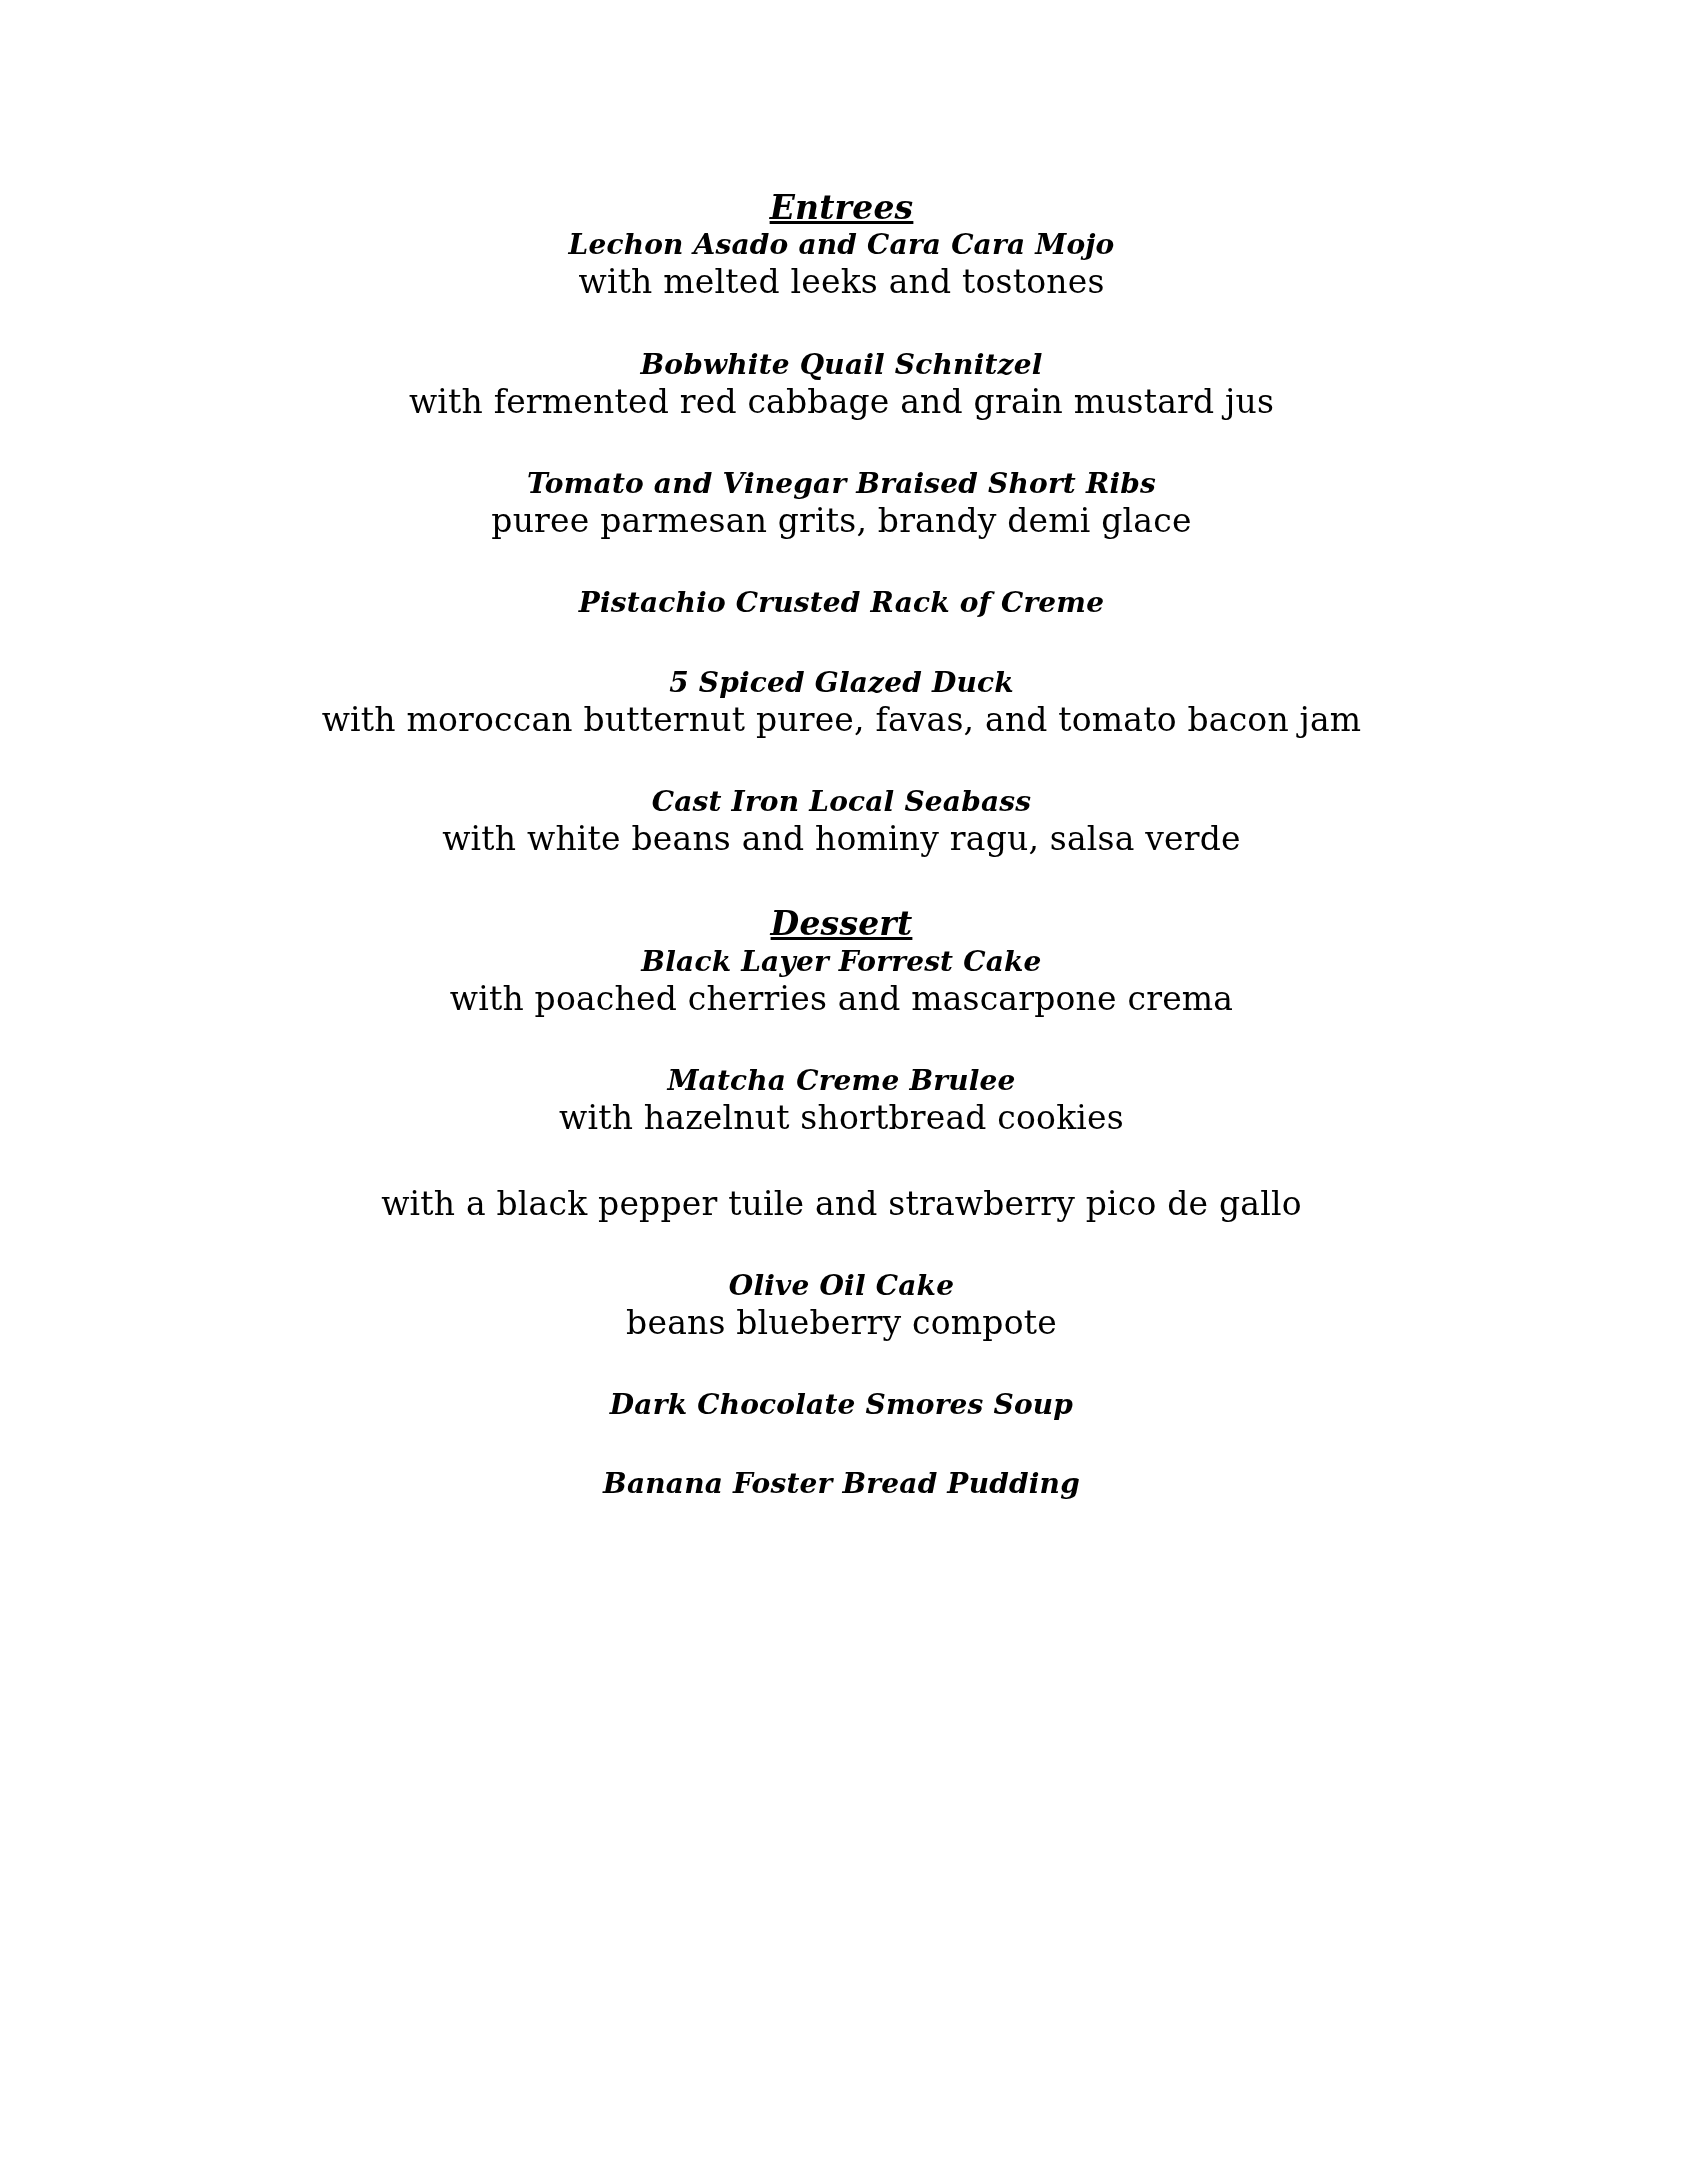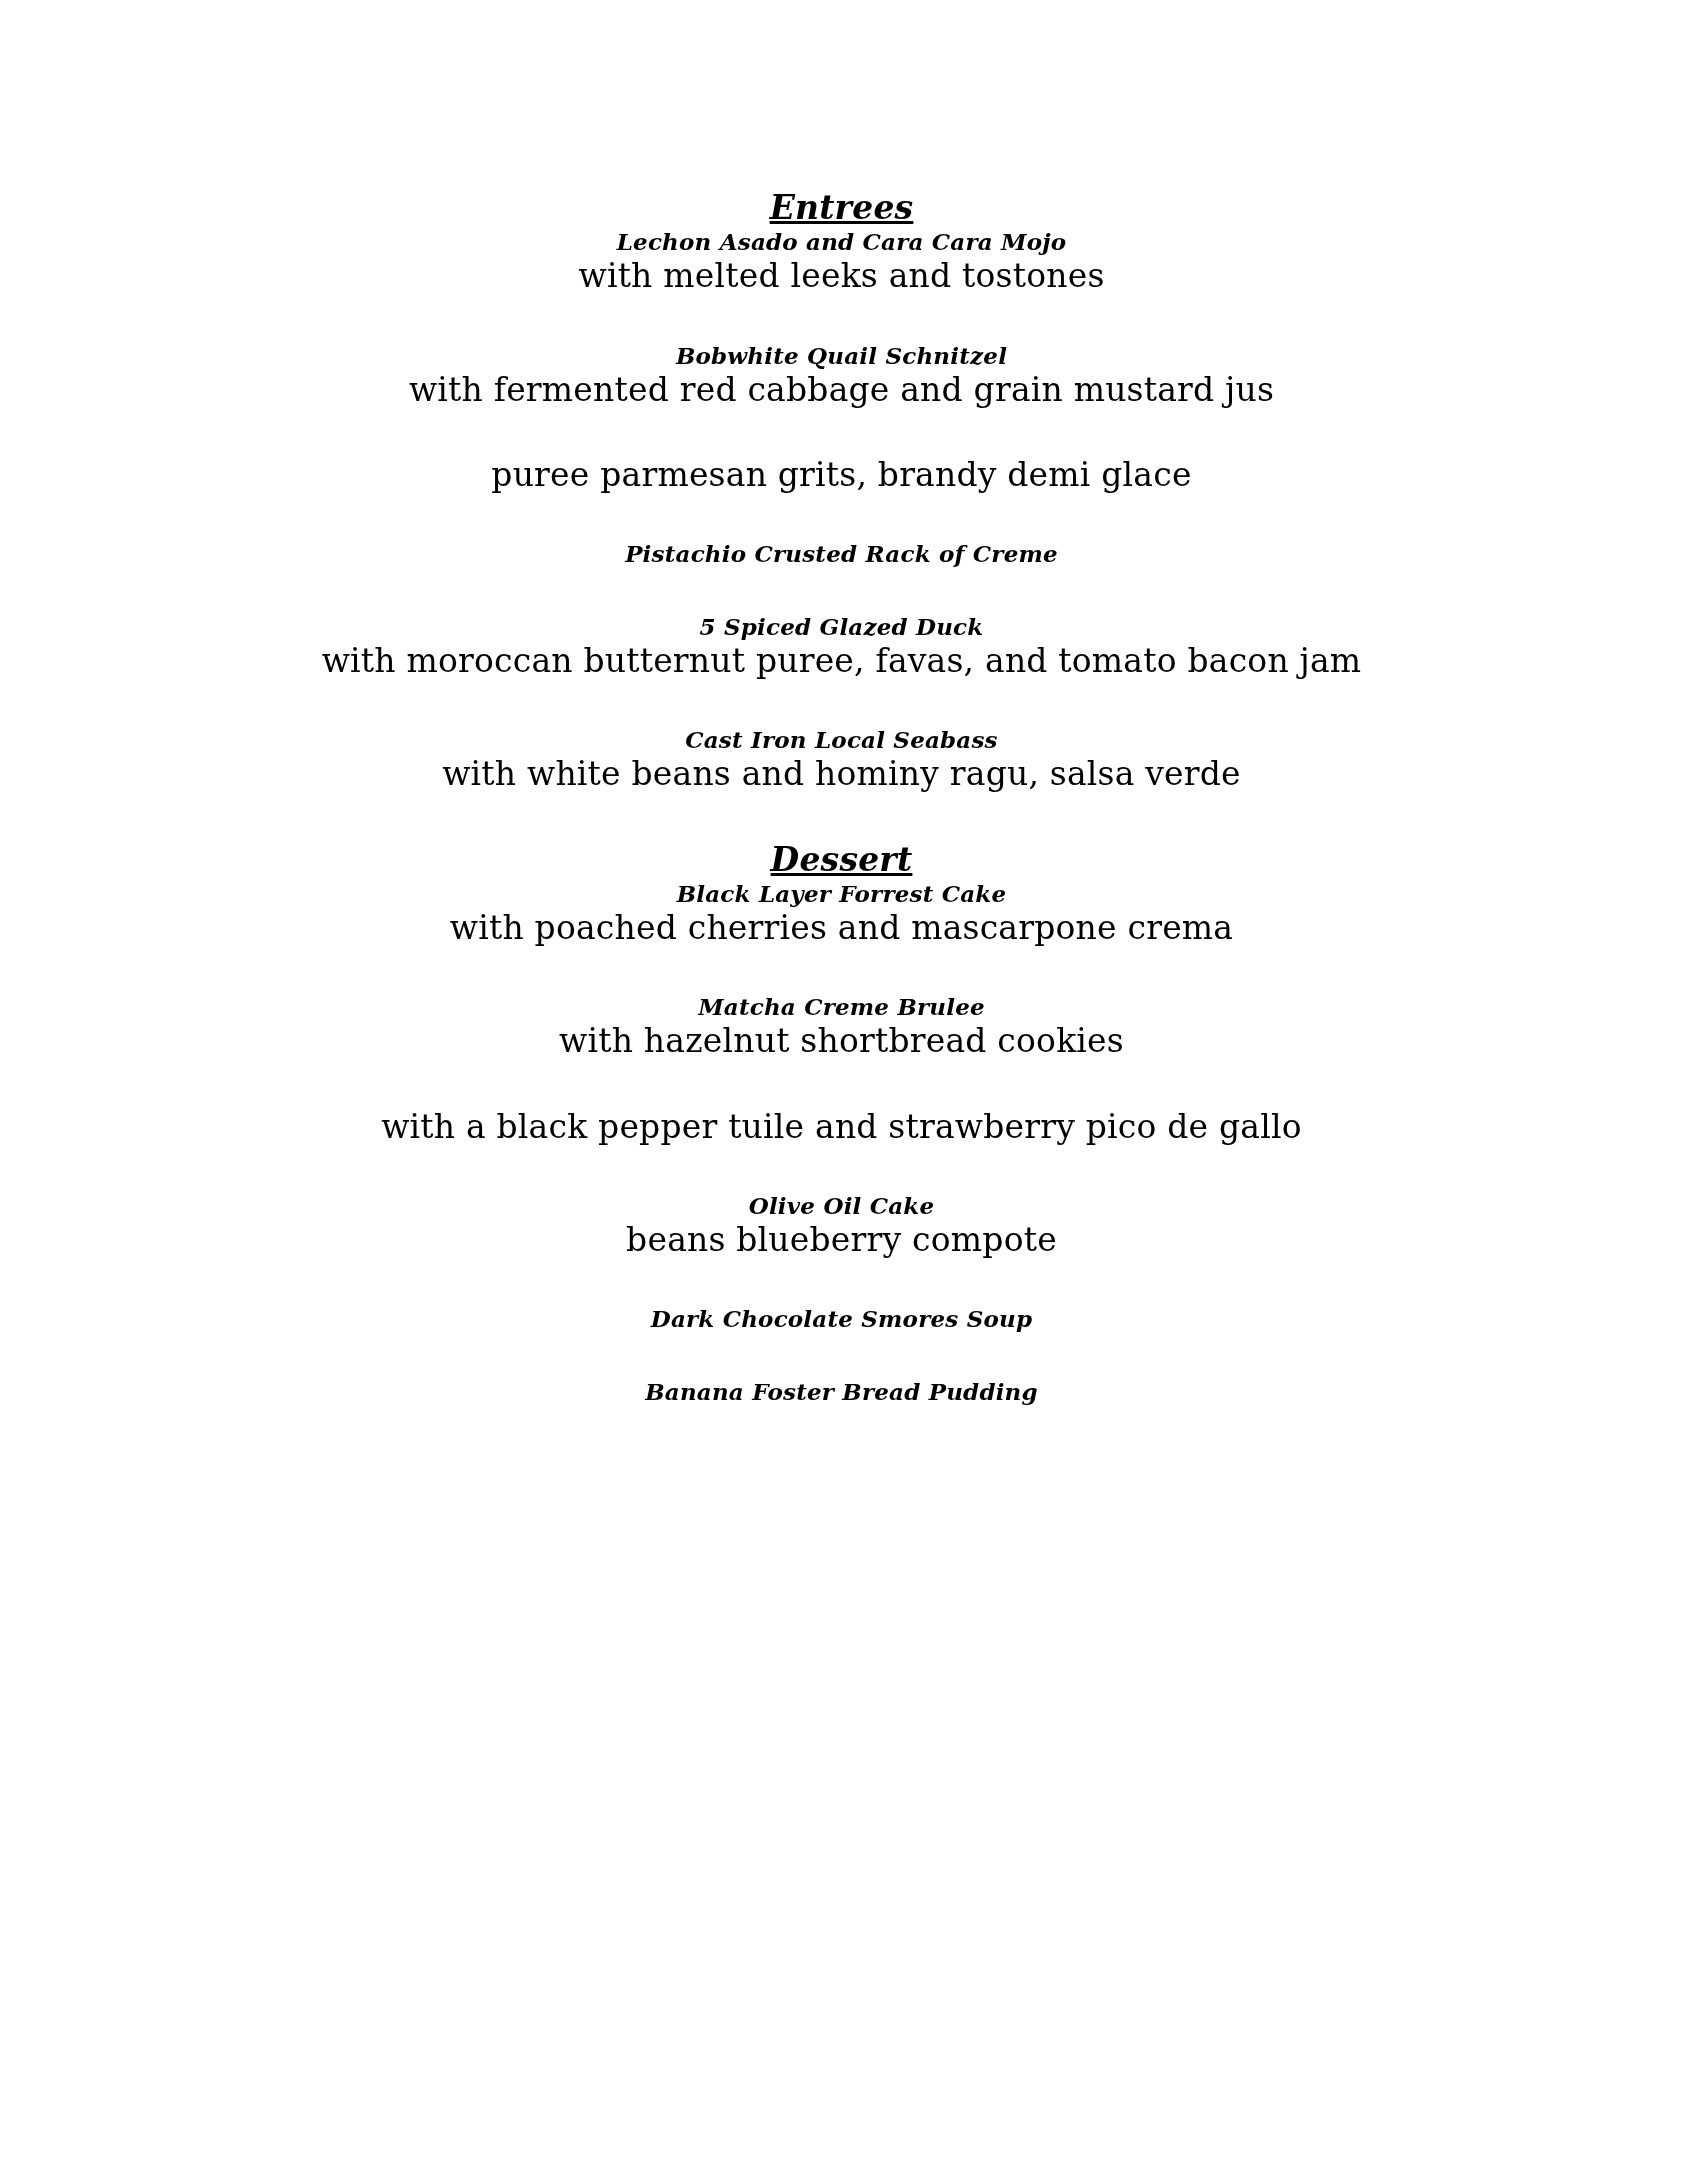--- a/index.html
+++ b/index.html
@@ -29,21 +29,21 @@
     font-style: italic;
     font-weight: bold;
     text-decoration: underline;
     font-size: 33px;
     line-height: 1.22;
     letter-spacing: 0.2px;
   }
   .dish {
     font-style: italic;
     font-weight: bold;
-    font-size: 23px;
+    font-size: 28px;
     line-height: 1.22;
     letter-spacing: 0.2px;
   }
   .desc {
     font-weight: normal;
     font-size: 33px;
     line-height: 1.22;
     letter-spacing: 0.2px;
   }
   .gap {
@@ -68,20 +68,21 @@
     </div>
     <div class="gap"></div>
 
     <div class="item">
       <div class="dish">Bobwhite Quail Schnitzel</div>
       <div class="desc">with fermented red cabbage and grain mustard jus</div>
     </div>
     <div class="gap"></div>
 
     <div class="item">
+      <div class="dish">Tomato and Vinegar Braised Short Ribs</div>
       <div class="desc">puree parmesan grits, brandy demi glace</div>
     </div>
     <div class="gap"></div>
 
     <div class="item">
       <div class="dish">Pistachio Crusted Rack of Creme</div>
     </div>
     <div class="gap"></div>
 
     <div class="item">

